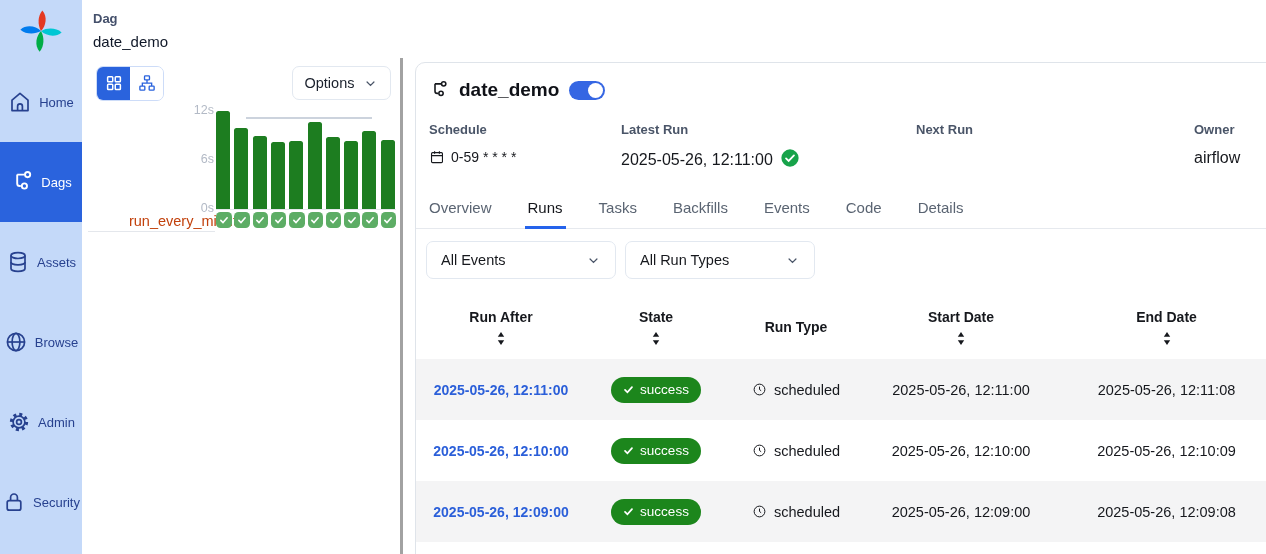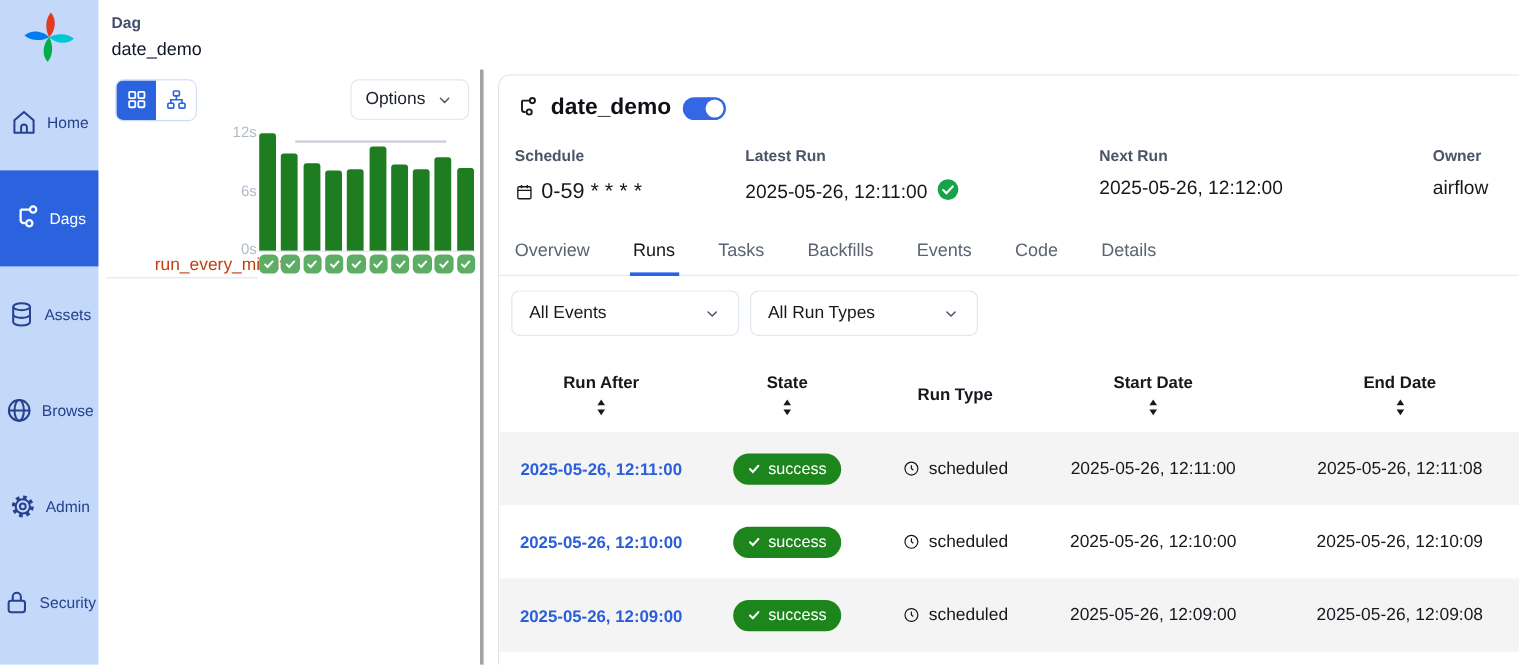--- a/index.html
+++ b/index.html
@@ -52,21 +52,21 @@
   .card-head { padding:16px 0 0 13px; display:flex; align-items:center; gap:10px; }
   .dag-title-icon { color:#16181d; }
   .dag-title-icon svg { width:20px; height:20px; }
   .dag-title { font-size:19px; font-weight:bold; color:#0f1117; }
   .toggle { width:36px; height:19px; border-radius:10px; background:#3566e3; position:relative; cursor:pointer; flex:0 0 auto; }
   .toggle-thumb { position:absolute; right:2px; top:2px; width:15px; height:15px; border-radius:50%; background:#fff; }
 
   .stats { margin-top:21px; padding-left:13px; display:grid; grid-template-columns:192px 295px 278px 1fr; }
   .stat-label { font-size:13px; font-weight:bold; color:#4a5568; }
   .stat-value { margin-top:12px; font-size:16px; color:#16181d; display:flex; align-items:center; gap:8px; }
-  .stat-value.small { font-size:18px; gap:6px; }
+  .stat-value.small { font-size:14px; gap:6px; }
   .stat-value .icn svg { width:16px; height:16px; }
   .stat-value .status .icn svg { width:18px; height:18px; }
 
   .tabs { margin-top:28px; padding-left:10px; display:flex; gap:30px; border-bottom:1px solid #e6e9ee; align-items:flex-end; }
   .tab { font-size:15px; font-weight:400; color:#5a6472; padding:0 3px 10px; border-bottom:3px solid transparent; margin-bottom:-1px; cursor:pointer; }
   .tab.active { color:#14161b; border-bottom-color:#2563eb; }
 
   .filters { margin:12px 0 0 10px; display:flex; gap:9px; }
   .filter-btn { width:190px; height:38px; border:1px solid #e2e8f0; border-radius:7px; background:#fff; display:flex; align-items:center; justify-content:space-between; padding:0 14px; font-size:14.5px; color:#16181d; cursor:pointer; }
   .filter-btn .icn svg { width:15px; height:15px; color:#4a5568; }
@@ -307,23 +307,20 @@
           <span class="status"><span class="icn">
               <svg viewBox="0 0 20 20">
                 <circle cx="10" cy="10" r="9.6" fill="#17a34a"></circle>
                 <path d="M5.6 10.4l2.9 2.9 5.9-6.2" fill="none" stroke="#fff" stroke-width="2" stroke-linecap="round"></path>
               </svg>
             </span></span>
         </div>
       </div>
       <div>
         <div class="stat-label">Next Run</div>
-        <div class="stat-value">
-          <span>2025-05-26, 12:12:00</span>
-        </div>
       </div>
       <div>
         <div class="stat-label">Owner</div>
         <div class="stat-value">
           <span>airflow</span>
         </div>
       </div>
     </div>
 
   <div class="tabs" id="tabs">

